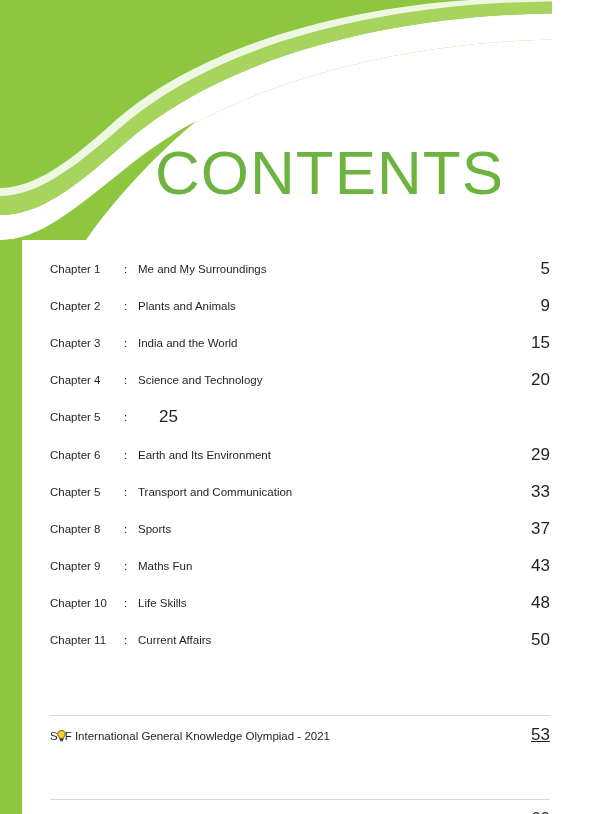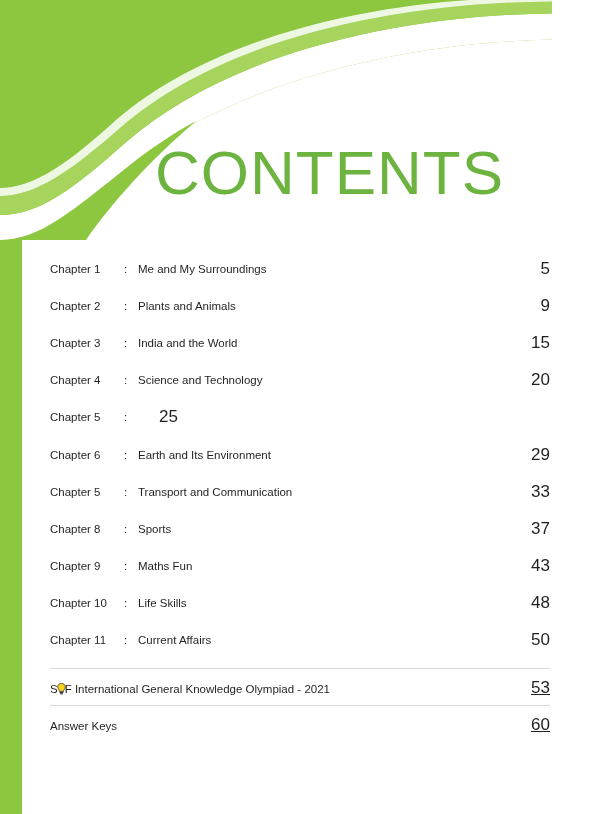--- a/index.html
+++ b/index.html
@@ -95,20 +95,21 @@
     left: 50px;
     width: 500px;
   }
   .extra-row {
     display: flex;
     align-items: baseline;
     height: 37.2px;
     border-top: 1px solid #d9d9d9;
     padding-top: 9px;
     box-sizing: border-box;
+    margin-top: 47px;
   }
   .extra-row .ttl {
     flex: 1;
     font-size: 11.5px;
     color: #231f20;
     position: relative;
   }
   .extra-row .pg {
     width: 40px;
     text-align: right;

